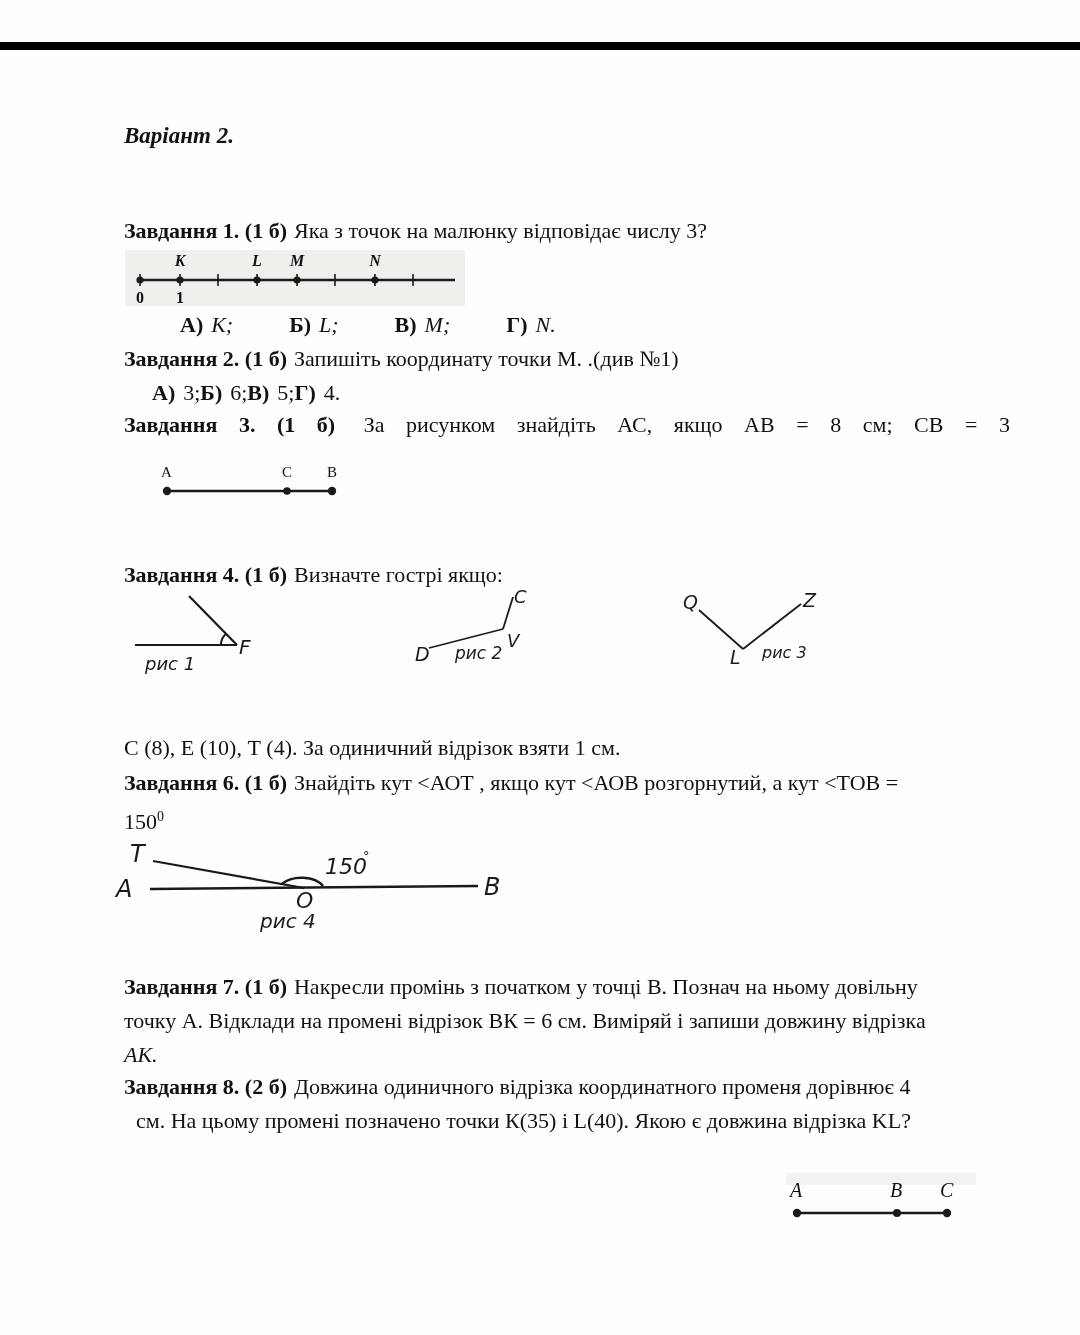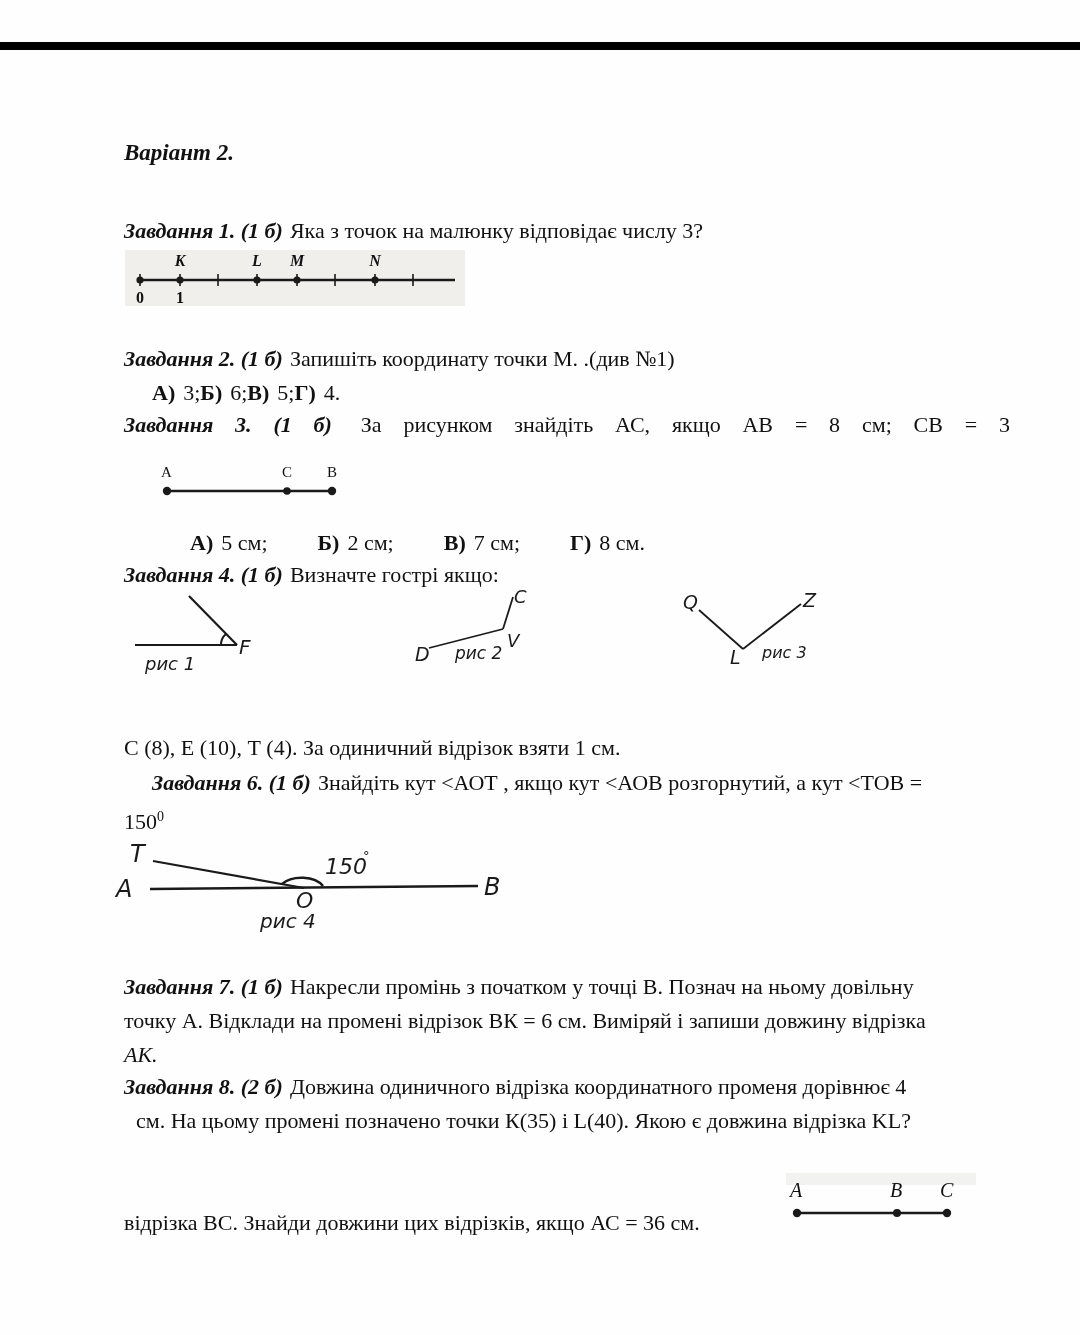--- a/index.html
+++ b/index.html
@@ -1,21 +1,21 @@
 <!DOCTYPE html>
 <html><head>
 <meta charset="utf-8">
 <style>
   html,body{margin:0;padding:0;}
   body{background:#ffffff;}
   .page{position:relative;width:1080px;height:1335px;background:#fefefe;overflow:hidden;
         font-family:"Liberation Serif",serif;color:#111;}
   .scanbar{position:absolute;left:0;top:42px;width:1080px;height:8px;background:#000;}
   .line{position:absolute;white-space:nowrap;font-size:22px;line-height:26px;}
-  .hdr{font-weight:bold;font-style:italic;margin-right:7px;}
+  .hdr{font-weight:bold;margin-right:7px;}
   .just{white-space:normal;width:886px;text-align:justify;text-align-last:justify;}
   .title{font-size:23px;font-weight:bold;font-style:italic;}
   .opts{position:absolute;display:flex;font-size:22px;line-height:26px;}
   .opt{white-space:nowrap;}
   .okey{font-weight:bold;margin-right:8px;}
   .oval{}
   .oval-it{font-style:italic;}
   .fig{position:absolute;}
   .figbg{position:absolute;background:#f0efec;}
   svg{display:block;}
@@ -28,21 +28,21 @@
   .fig-hand{font-family:"DejaVu Sans",sans-serif;font-style:italic;fill:#1a1a1a;}
   sup{font-size:14px;}
 </style>
 </head>
 <body>
 
 <div class="page">
 
   <div class="scanbar"></div>
 
-  <div class="line title" style="left:124px;top:140px;">Варіант 2.</div>
+  <div class="line title" style="left:124px;top:123px;">Варіант 2.</div>
 
   <div class="line" style="left:124px;top:218px;">
     <span class="hdr">Завдання 1. (1 б)</span><span>Яка з точок на малюнку відповідає числу 3?</span>
   </div>
 
   <div class="figbg" style="left:125px;top:250px;width:340px;height:56px;"></div>
   <div class="fig" style="left:125px;top:250px;">
     <svg width="365" height="58" viewBox="0 0 365 58">
       <line class="stroke" x1="13" y1="30" x2="330" y2="30" stroke-width="2.4"></line>
       <g>
@@ -64,20 +64,26 @@
       </g>
       <text class="fig-serif-bi" x="55" y="16" font-size="16" text-anchor="middle">K</text>
       <text class="fig-serif-bi" x="132" y="16" font-size="16" text-anchor="middle">L</text>
       <text class="fig-serif-bi" x="172" y="16" font-size="16" text-anchor="middle">M</text>
       <text class="fig-serif-bi" x="250" y="16" font-size="16" text-anchor="middle">N</text>
       <text class="fig-serif-b" x="15" y="53" font-size="16" text-anchor="middle">0</text>
       <text class="fig-serif-b" x="55" y="53" font-size="16" text-anchor="middle">1</text>
     </svg>
   </div>
 
+  <div class="opts" style="left:180px;top:312px;gap:56px;">
+    <span class="opt"><span class="okey">А)</span><span class="oval oval-it">К;</span></span>
+    <span class="opt"><span class="okey">Б)</span><span class="oval oval-it">L;</span></span>
+    <span class="opt"><span class="okey">В)</span><span class="oval oval-it">М;</span></span>
+    <span class="opt"><span class="okey">Г)</span><span class="oval oval-it">N.</span></span>
+  </div>
 
   <div class="line" style="left:124px;top:346px;">
     <span class="hdr">Завдання 2. (1 б)</span><span>Запишіть координату точки М. .(див №1)</span>
   </div>
   <div class="opts" style="left:152px;top:380px;">
     <span class="opt"><span class="okey">А)</span><span class="oval">3;</span></span>
     <span class="opt"><span class="okey">Б)</span><span class="oval">6;</span></span>
     <span class="opt"><span class="okey">В)</span><span class="oval">5;</span></span>
     <span class="opt"><span class="okey">Г)</span><span class="oval">4.</span></span>
   </div>
@@ -91,26 +97,20 @@
       <line class="stroke" x1="18" y1="27" x2="186" y2="27" stroke-width="2.6"></line>
       <circle class="dot" cx="19" cy="27" r="4.2"></circle>
       <circle class="dot" cx="139" cy="27" r="3.8"></circle>
       <circle class="dot" cx="184" cy="27" r="4.2"></circle>
       <text class="fig-serif" x="13" y="13" font-size="15">A</text>
       <text class="fig-serif" x="134" y="13" font-size="15">C</text>
       <text class="fig-serif" x="179" y="13" font-size="15">B</text>
     </svg>
   </div>
 
-  <div class="opts" style="left:190px;top:530px;gap:50px;">
-    <span class="opt"><span class="okey">А)</span><span class="oval">5 см;</span></span>
-    <span class="opt"><span class="okey">Б)</span><span class="oval">2 см;</span></span>
-    <span class="opt"><span class="okey">В)</span><span class="oval">7 см;</span></span>
-    <span class="opt"><span class="okey">Г)</span><span class="oval">8 см.</span></span>
-  </div>
 
   <div class="line" style="left:124px;top:562px;">
     <span class="hdr">Завдання 4. (1 б)</span><span>Визначте гострі якщо:</span>
   </div>
 
   <div class="fig" style="left:123px;top:583px;">
     <svg width="135" height="92" viewBox="0 0 135 92">
       <line class="stroke" x1="12" y1="62" x2="114" y2="62" stroke-width="2.2"></line>
       <line class="stroke" x1="114" y1="62" x2="66" y2="13" stroke-width="2.2"></line>
       <path class="stroke" d="M 98 62 A 14 14 0 0 1 103 51" stroke-width="2"></path>
@@ -138,21 +138,21 @@
       <text class="fig-hand" x="125" y="21" font-size="19">Z</text>
       <text class="fig-hand" x="52" y="78" font-size="19">L</text>
       <text class="fig-hand" x="84" y="72" font-size="16">рис 3</text>
     </svg>
   </div>
 
   <div class="line" style="left:124px;top:735px;">
     <span>С (8), Е (10), Т (4). За одиничний відрізок взяти 1 см.</span>
   </div>
 
-  <div class="line" style="left:124px;top:770px;margin-left:28px;">
+  <div class="line" style="left:124px;top:770px;">
     <span class="hdr">Завдання 6. (1 б)</span><span>Знайдіть кут &lt;АОТ , якщо кут &lt;АОВ розгорнутий, а кут &lt;ТОВ =</span>
   </div>
   <div class="line" style="left:124px;top:804px;">
     <span>150</span><sup>0</sup>
   </div>
 
   <div class="fig" style="left:110px;top:840px;">
     <svg width="412" height="100" viewBox="0 0 412 100">
       <line class="stroke" x1="40" y1="49" x2="368" y2="46" stroke-width="2.6"></line>
       <line class="stroke" x1="43" y1="21" x2="194" y2="48" stroke-width="2.2"></line>
@@ -191,17 +191,14 @@
       <line class="stroke" x1="19" y1="40" x2="169" y2="40" stroke-width="2.6"></line>
       <circle class="dot" cx="19" cy="40" r="4.2"></circle>
       <circle class="dot" cx="119" cy="40" r="4.0"></circle>
       <circle class="dot" cx="169" cy="40" r="4.2"></circle>
       <text class="fig-serif-i" x="12" y="24" font-size="20">A</text>
       <text class="fig-serif-i" x="112" y="24" font-size="20">B</text>
       <text class="fig-serif-i" x="162" y="24" font-size="20">C</text>
     </svg>
   </div>
 
-  <div class="line" style="left:124px;top:1210px;">
-    <span>відрізка ВС. Знайди довжини цих відрізків, якщо АС = 36 см.</span>
-  </div>
 
 </div>
 
 </body></html>

